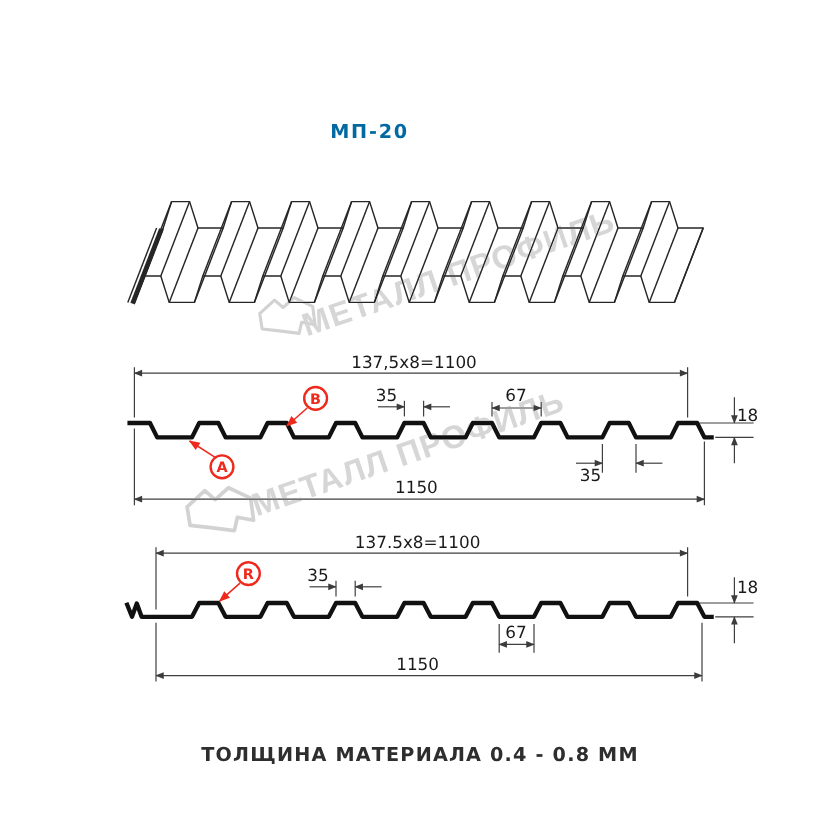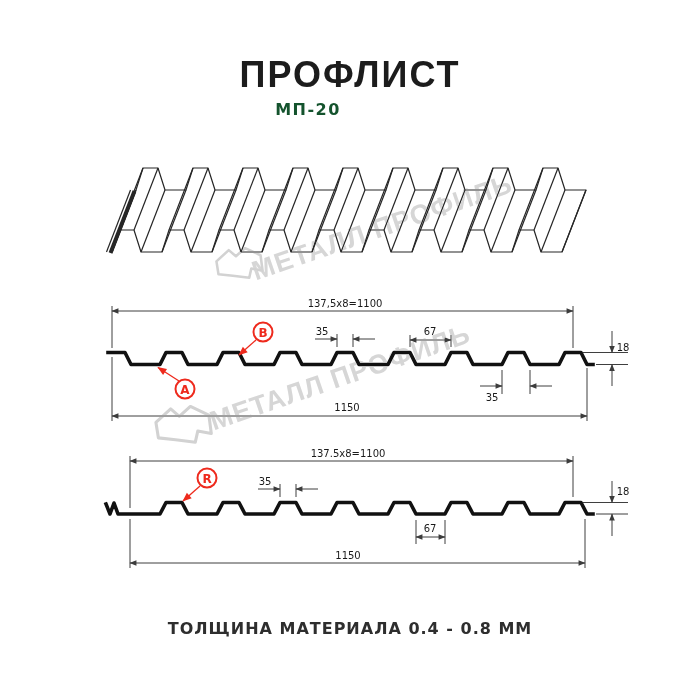--- a/index.html
+++ b/index.html
@@ -3,40 +3,39 @@
 <meta charset="utf-8">
 <style>
   html,body{margin:0;padding:0;}
   body{width:700px;height:700px;background:#ffffff;position:relative;overflow:hidden;
        font-family:"DejaVu Sans","Liberation Sans",sans-serif;}
   .stage{position:absolute;inset:0;width:700px;height:700px;}
   .title{position:absolute;top:54px;left:0;width:700px;text-align:center;
          font-family:"Liberation Sans",sans-serif;font-size:36px;font-weight:800;
          letter-spacing:2px;color:#1c1c1c;}
   .subtitle{position:absolute;top:100px;left:0;width:616px;text-align:center;
-         font-size:16px;font-weight:600;letter-spacing:1.5px;color:#14532d;}
+         font-size:16px;font-weight:600;letter-spacing:1.5px;color:#0369a1;}
   .footer-note{position:absolute;top:619px;left:0;width:700px;text-align:center;
          font-size:16px;font-weight:600;letter-spacing:1px;color:#2e2e2e;}
   svg.main{position:absolute;inset:0;}
-  .dim-label{position:absolute;transform:translate(-50%,-50%);font-size:10px;
+  .dim-label{position:absolute;transform:translate(-50%,-50%);font-size:14px;
          color:#1a1a1a;white-space:nowrap;line-height:13px;}
   .marker-circle{position:absolute;width:21px;height:21px;border:2px solid #ee2a1d;
          border-radius:50%;box-sizing:border-box;color:#ee2a1d;font-size:12px;
          font-weight:bold;display:flex;align-items:center;justify-content:center;
          transform:translate(-50%,-50%);background:transparent;line-height:12px;}
   .wm{position:absolute;mix-blend-mode:darken;}
   .wm-text{font-family:"Liberation Sans",sans-serif;font-weight:bold;font-size:27px;
          letter-spacing:1px;color:#d6d6d6;white-space:nowrap;transform-origin:left bottom;}
 </style>
 </head>
 <body>
 
 <div class="stage">
 
-  <div class="title">ПРОФЛИСТ</div>
   <div class="subtitle">МП-20</div>
 
   <svg class="main" viewBox="0 0 700 700">
     <defs>
       <marker id="arr" viewBox="0 0 10 10" refX="9.2" refY="5" markerWidth="9" markerHeight="7" orient="auto-start-reverse">
           <path d="M0,1 L10,5 L0,9 Z" fill="#3c3c3c"></path>
         </marker>
       <marker id="arrRed" viewBox="0 0 10 10" refX="9.2" refY="5" markerWidth="9" markerHeight="7" orient="auto-start-reverse">
           <path d="M0,1 L10,5 L0,9 Z" fill="#ee2a1d"></path>
         </marker>

